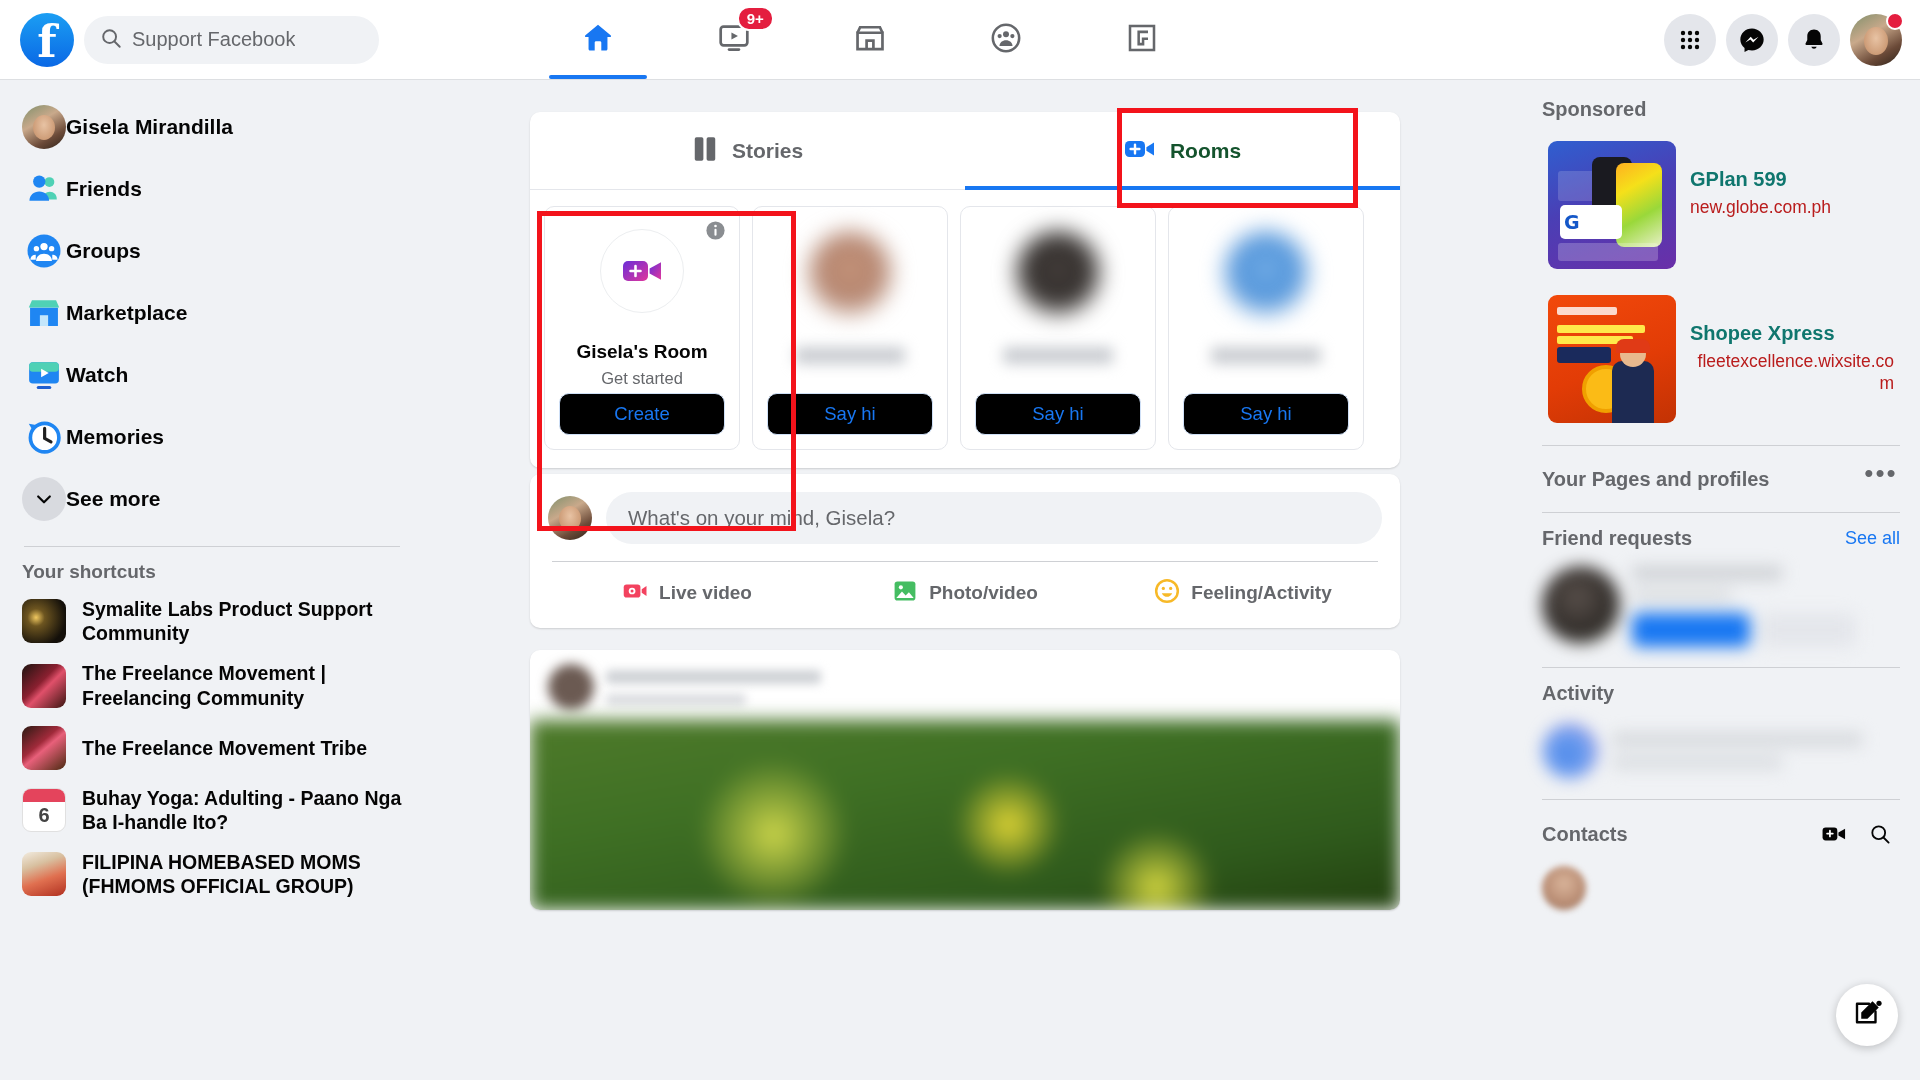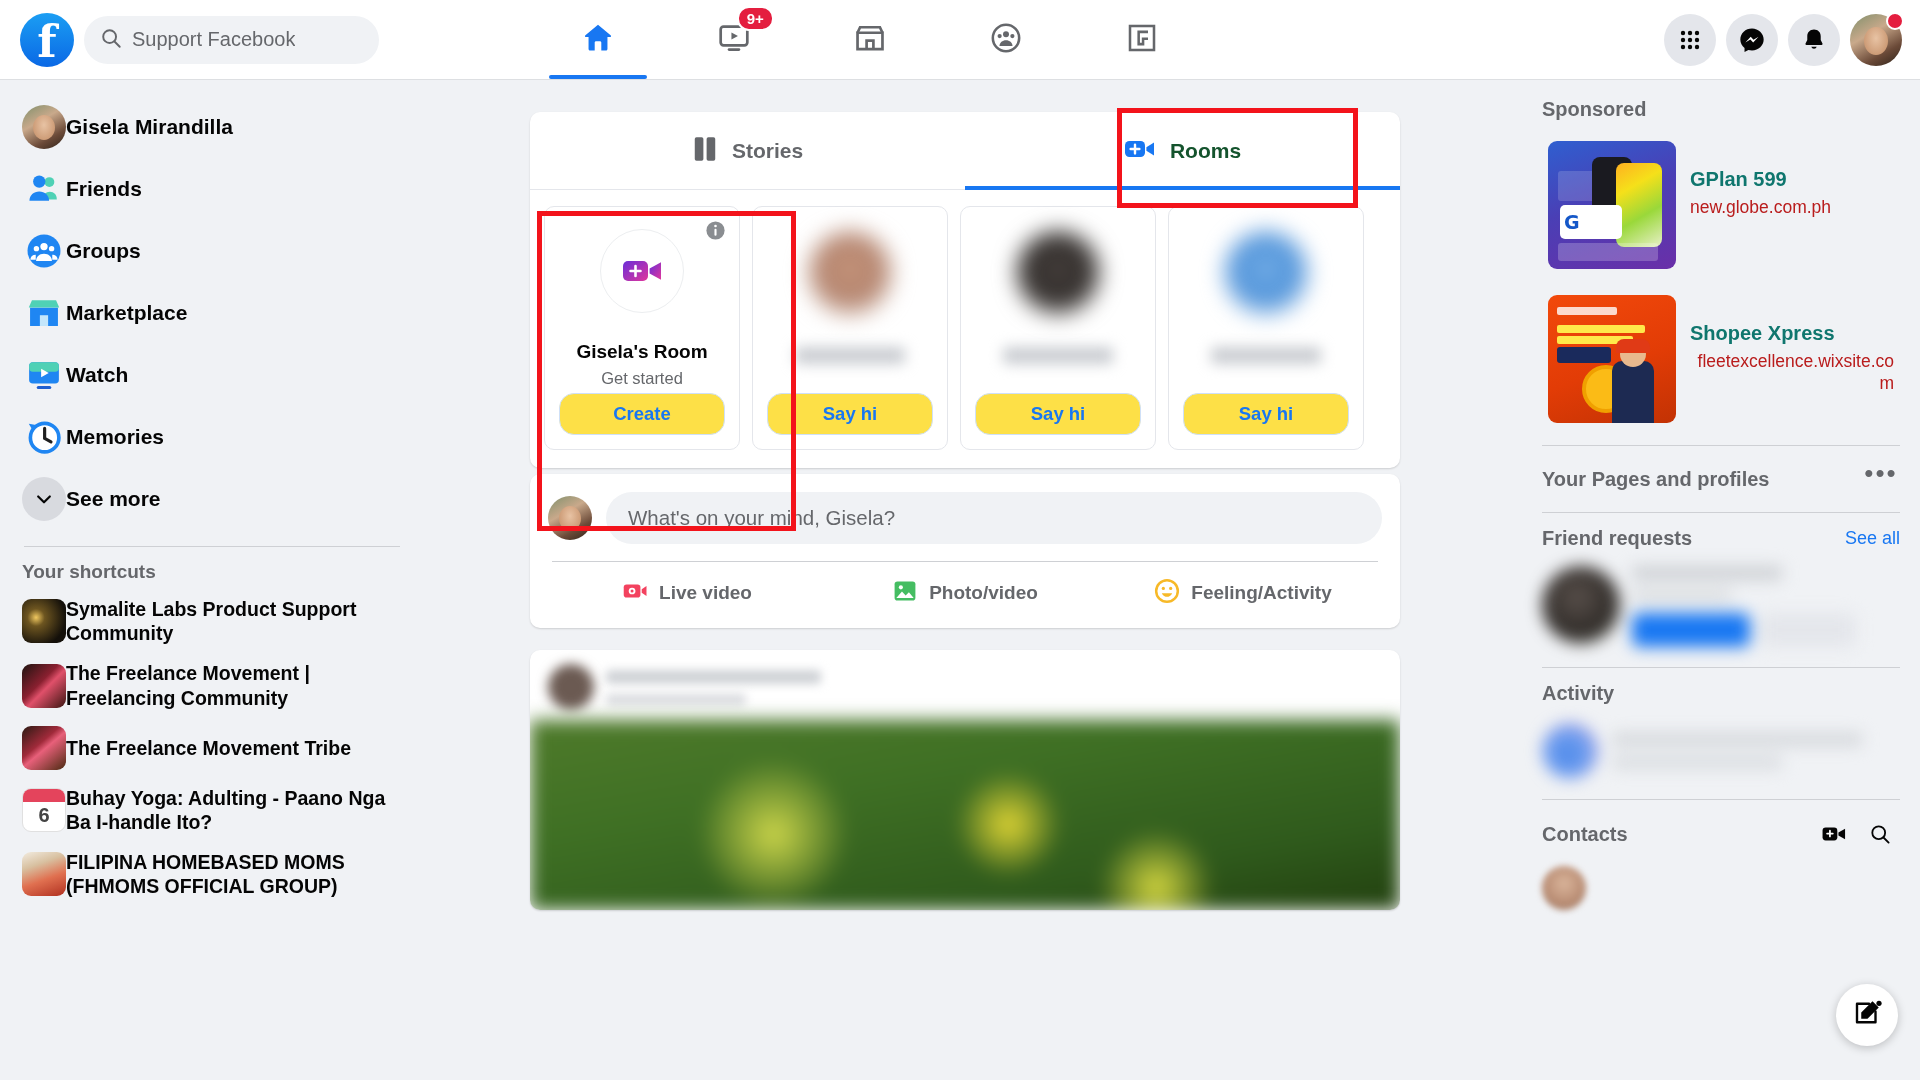--- a/index.html
+++ b/index.html
@@ -126,21 +126,21 @@
   }
   .side-divider {
     height: 1px; background: #ced0d4;
     margin: 16px 10px 14px 10px;
   }
   .shortcuts-title {
     font-size: 19px; font-weight: bold; color: #65676b;
     padding: 0 8px 6px 8px;
   }
   .shortcut-item {
-    display: flex; align-items: center; 
+    display: flex; align-items: center; gap: 16px;
     padding: 8px; border-radius: 8px; cursor: pointer;
   }
   .sc-thumb {
     width: 44px; height: 44px; border-radius: 9px; flex: none;
   }
   .sc-label {
     font-size: 19.5px; font-weight: bold; color: #050505;
     line-height: 1.24;
   }
   .th-symalite { background: radial-gradient(circle at 32% 42%, #f0c860 0%, #6d5520 22%, #14100a 75%); }
@@ -202,24 +202,24 @@
     display: flex; align-items: center; justify-content: center;
     margin-top: 6px;
   }
   .room-name {
     font-size: 19px; font-weight: bold; color: #050505;
     margin-top: 28px; text-align: center; white-space: nowrap;
   }
   .room-sub { font-size: 16.5px; color: #65676b; margin-top: 6px; }
   .room-btn {
     position: absolute; left: 14px; right: 14px; bottom: 14px;
-    height: 42px; border: 1px solid #cfe0f7; border-radius: 15px;
+    height: 42px; border: 1px solid #cfe0f7; border-radius: 10px;
     display: flex; align-items: center; justify-content: center;
-    font-size: 18.5px; font-weight: bold; color: #1877f2;
-    background: #fde047; cursor: pointer;
+    font-size: 18.5px; font-weight: normal; color: #1877f2;
+    background: #000000; cursor: pointer;
   }
   .info-ico { position: absolute; right: 13px; top: 13px; cursor: pointer; }
   .blur-av {
     width: 84px; height: 84px; border-radius: 50%; margin-top: 8px;
     filter: blur(11px);
   }
   .blur-av.a { background: radial-gradient(circle at 50% 45%, #c99a80 0%, #b2806a 45%, #e8e2dc 100%); }
   .blur-av.b { background: radial-gradient(circle at 50% 45%, #4a4340 0%, #2e2a28 50%, #e3e0dd 100%); }
   .blur-av.c { background: radial-gradient(circle at 50% 45%, #7fb4e8 0%, #4a90d9 45%, #dde8f5 100%); }
   .blur-name {

